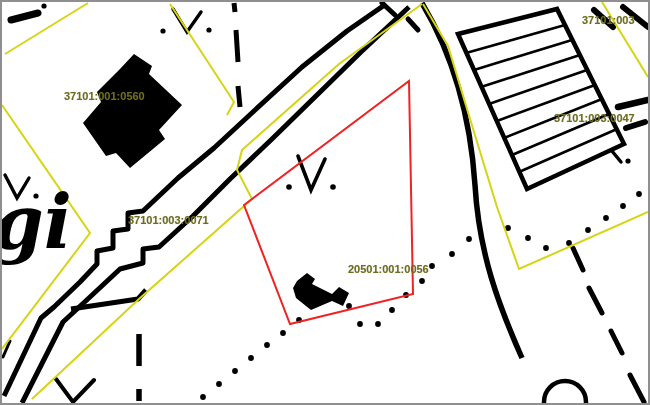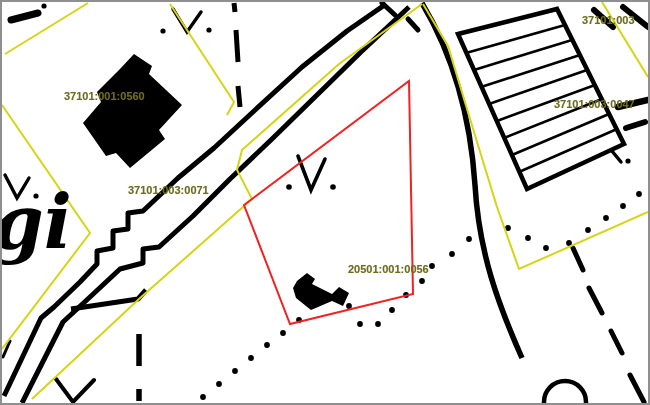--- a/index.html
+++ b/index.html
@@ -155,17 +155,17 @@
     </g>
 
     <polygon class="red-line" points="407,79 411,292 288,322 242,203"></polygon>
 
     <path class="bldg" d="M 295 279 L 305 271 L 313 277 L 310 282 L 330 292 L 337 285 L 347 291 L 341 304 L 330 299 L 309 308 L 294 296 L 291 286 Z"></path>
   </svg>
 
   <div id="place-label">gi</div>
 
   <div class="parcel-label" style="left:62px;top:88px;">37101:001:0560</div>
-  <div class="parcel-label" style="left:126px;top:182px;">37101:003:0071</div>
+  <div class="parcel-label" style="left:126px;top:212px;">37101:003:0071</div>
   <div class="parcel-label" style="left:346px;top:261px;">20501:001:0056</div>
-  <div class="parcel-label" style="left:504px;top:96px;padding-left:48px;">37101:003:0047</div>
+  <div class="parcel-label" style="left:504px;top:110px;padding-left:48px;">37101:003:0047</div>
   <div class="parcel-label" style="left:580px;top:12px;">37101:003</div>
 </div>
 
 </body></html>

